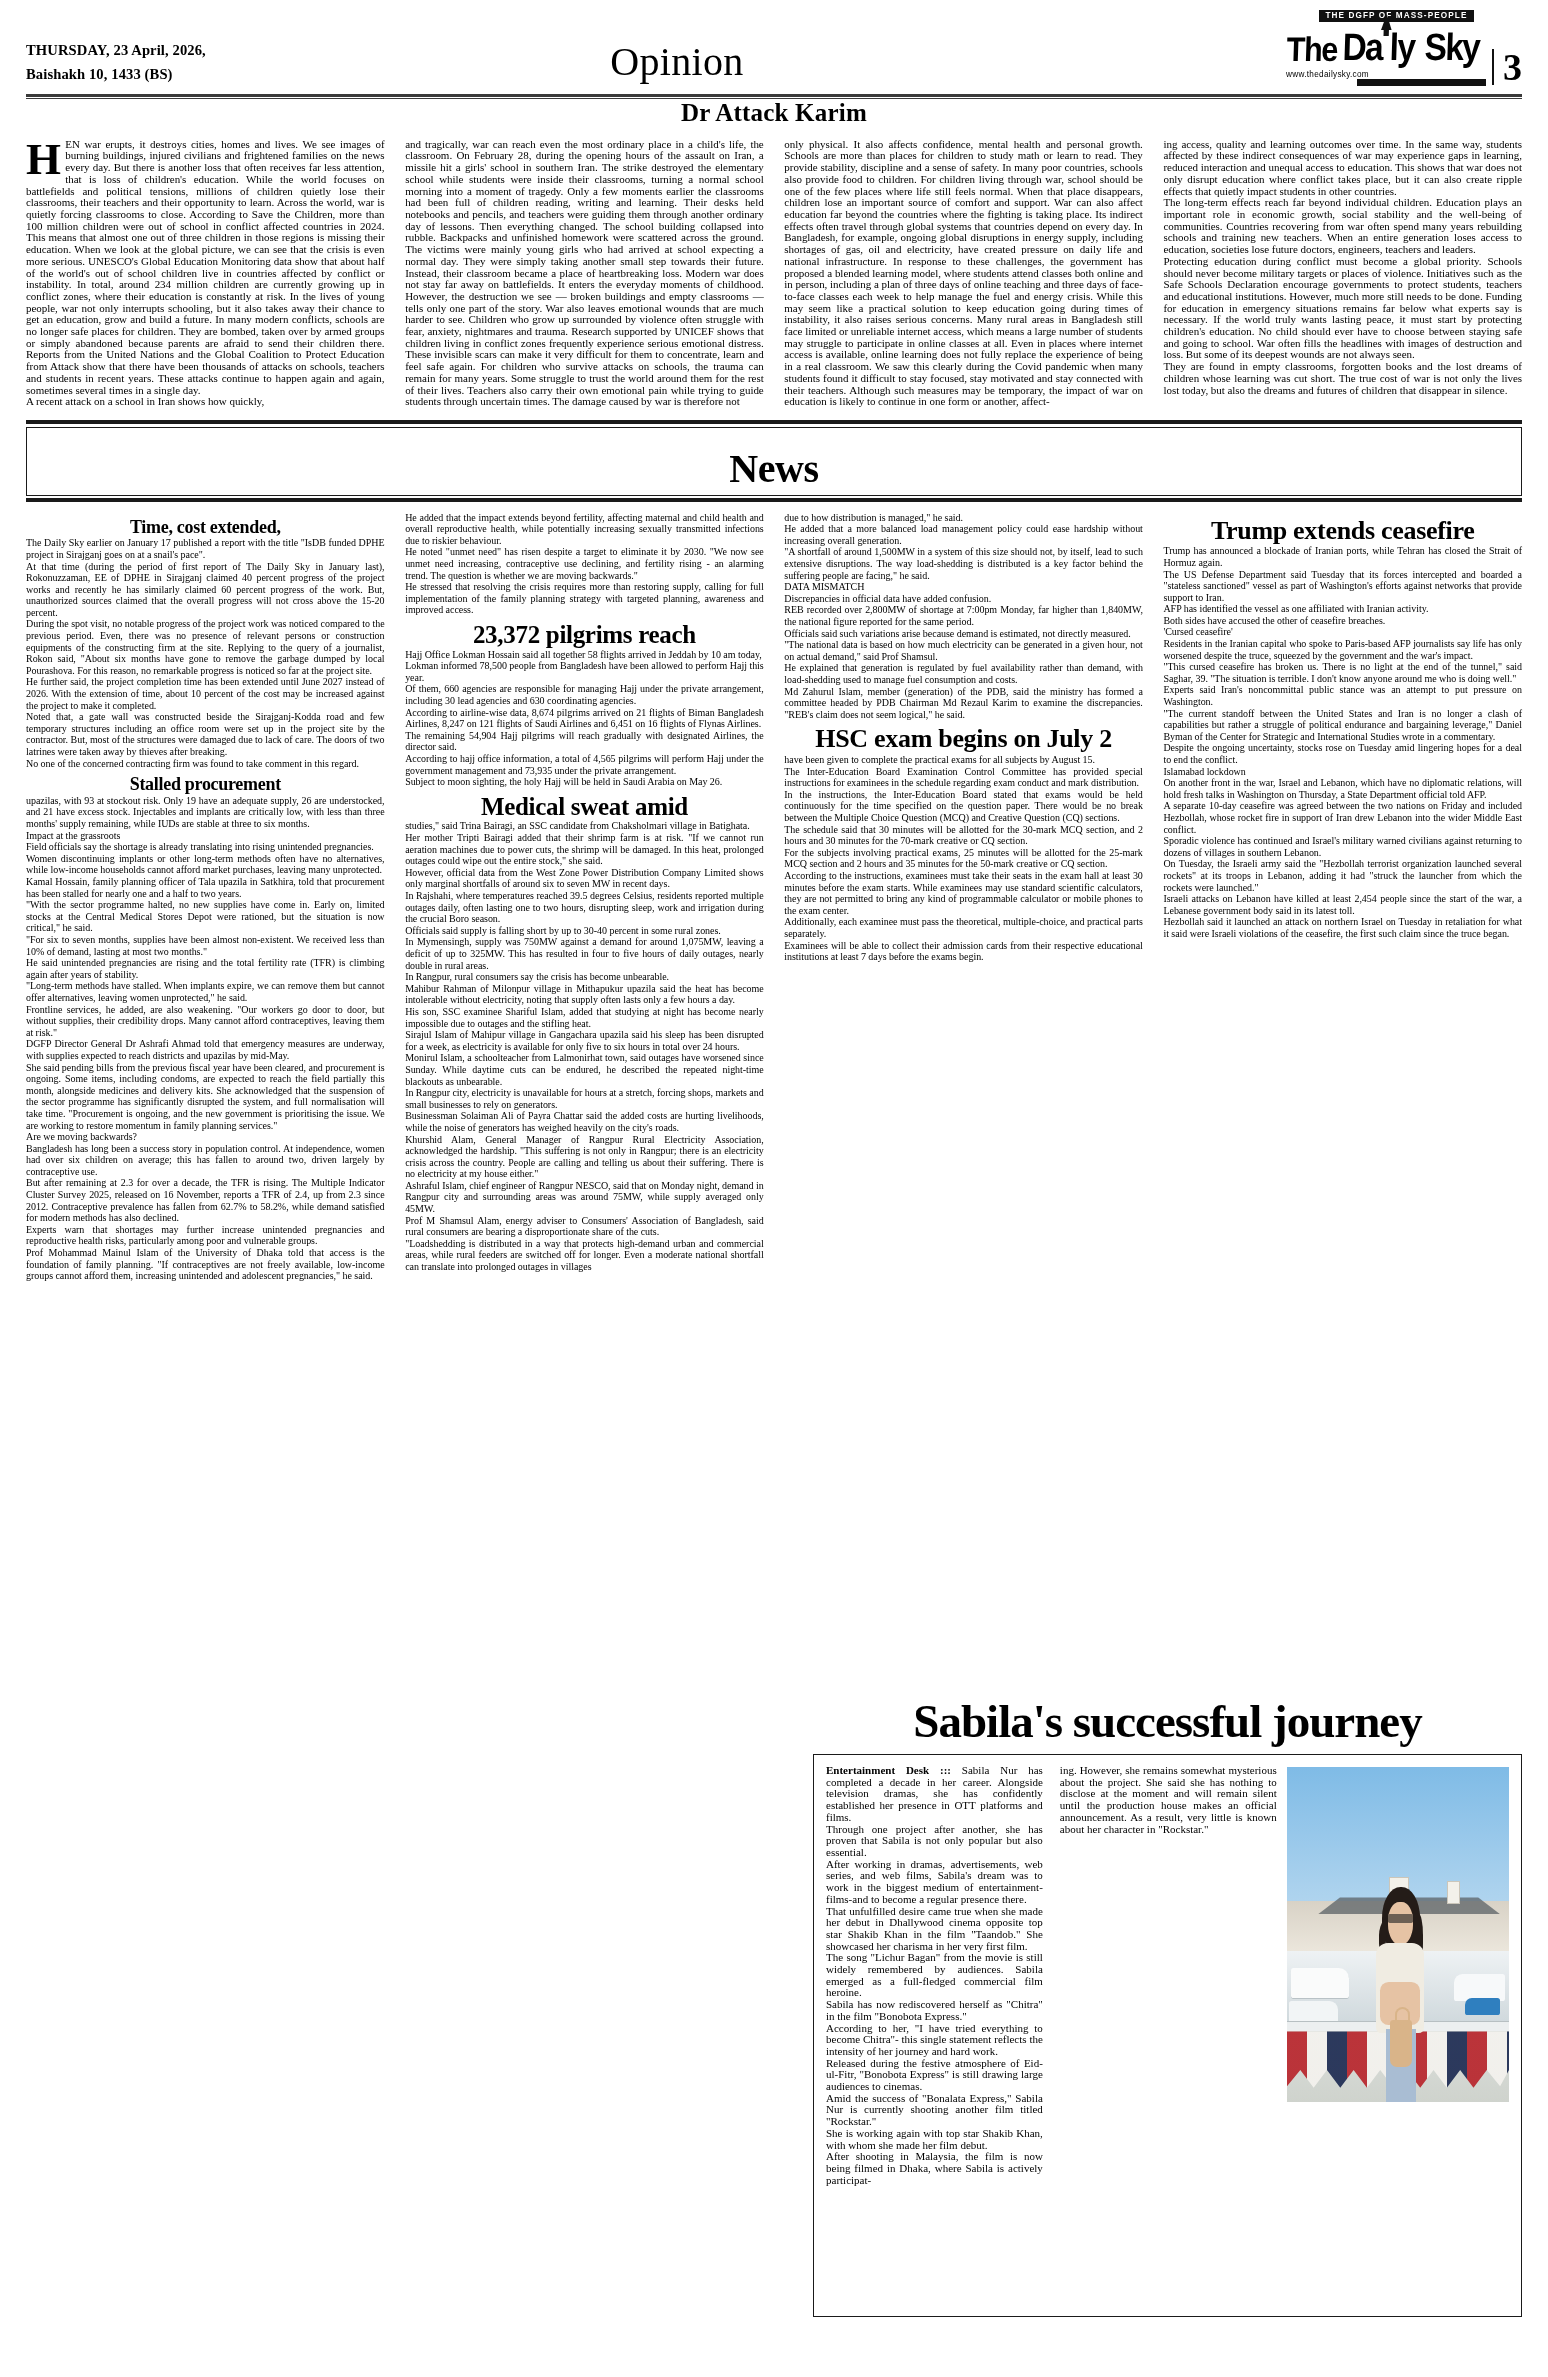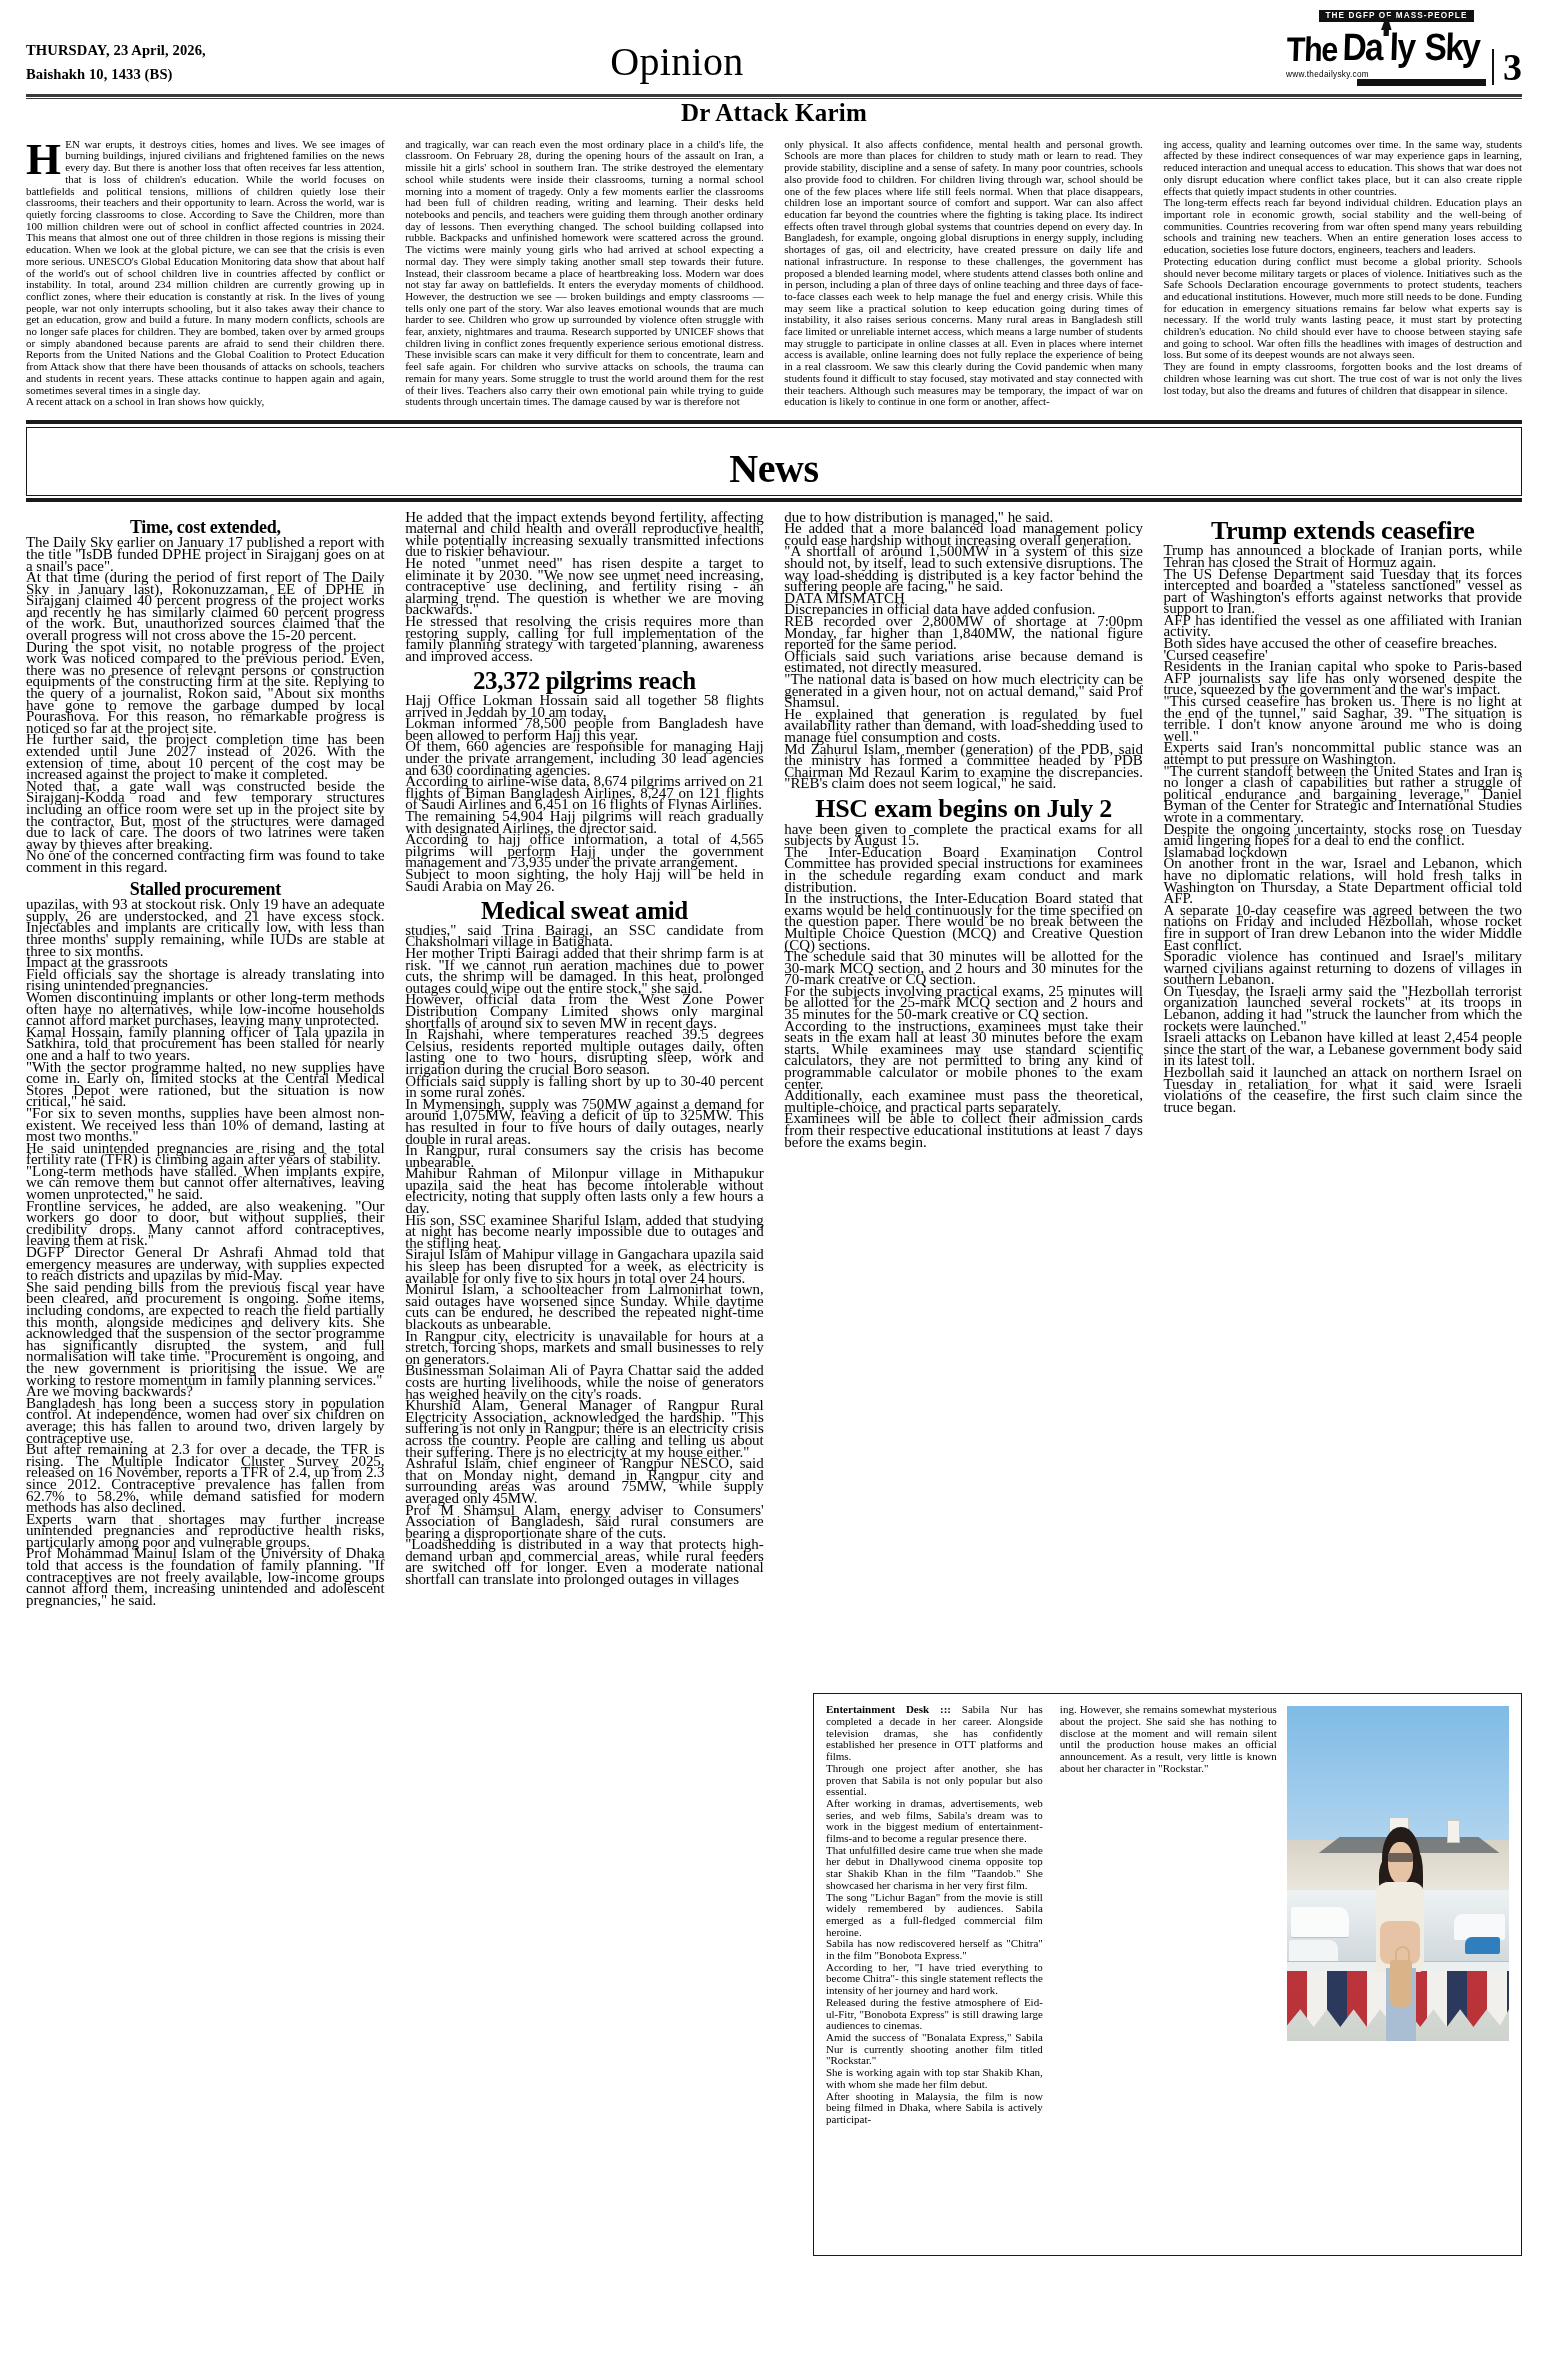--- a/index.html
+++ b/index.html
@@ -59,21 +59,21 @@
     margin-top:12px;
     border-top:4.3px solid #1a1a1a; border-bottom:4.3px solid #1a1a1a;
     padding:2.6px 0;
   }
   .news-banner-inner { border:0.9px solid #1a1a1a; padding:21px 0 6px 0; text-align:center; }
   .news-word { font-size:40px; font-weight:700; letter-spacing:-0.4px; line-height:1; }
 
   
   .cols4n { display:grid; grid-template-columns:repeat(4, 1fr); column-gap:20.6px; margin-top:9.5px; }
   .ncol { position:relative; }
-  .ncol p { margin:0; font-size:15px; line-height:11.6px; text-align:justify; hyphens:auto; -webkit-hyphens:auto; letter-spacing:-0.04px; }
+  .ncol p { margin:0; font-size:10px; line-height:11.6px; text-align:justify; hyphens:auto; -webkit-hyphens:auto; letter-spacing:-0.04px; }
   .nhead {
     font-family:"Liberation Serif", serif; font-weight:700; text-align:center;
     font-size:25px; line-height:1.0; margin:6px 0 1.7px 0; letter-spacing:-0.3px; white-space:nowrap;
   }
   .nhead.sm { font-size:18px; }
   .nhead.lg { font-size:26px; }
 
   
   .sabila {
     position:absolute; left:813px; right:26px; top:1693px; bottom:12px;
@@ -204,20 +204,21 @@
     </div>
 
     <div class="ncol">
       <div class="nhead lg">Trump extends ceasefire</div>
       <p>Trump has announced a blockade of Iranian ports, while Tehran has closed the Strait of Hormuz again.<span style="display: block;">The US Defense Department said Tuesday that its forces intercepted and boarded a "stateless sanctioned" vessel as part of Washington's efforts against networks that provide support to Iran.</span><span style="display: block;">AFP has identified the vessel as one affiliated with Iranian activity.</span><span style="display: block;">Both sides have accused the other of ceasefire breaches.</span><span style="display: block;">'Cursed ceasefire'</span><span style="display: block;">Residents in the Iranian capital who spoke to Paris-based AFP journalists say life has only worsened despite the truce, squeezed by the government and the war's impact.</span><span style="display: block;">"This cursed ceasefire has broken us. There is no light at the end of the tunnel," said Saghar, 39. "The situation is terrible. I don't know anyone around me who is doing well."</span><span style="display: block;">Experts said Iran's noncommittal public stance was an attempt to put pressure on Washington.</span><span style="display: block;">"The current standoff between the United States and Iran is no longer a clash of capabilities but rather a struggle of political endurance and bargaining leverage," Daniel Byman of the Center for Strategic and International Studies wrote in a commentary.</span><span style="display: block;">Despite the ongoing uncertainty, stocks rose on Tuesday amid lingering hopes for a deal to end the conflict.</span><span style="display: block;">Islamabad lockdown</span><span style="display: block;">On another front in the war, Israel and Lebanon, which have no diplomatic relations, will hold fresh talks in Washington on Thursday, a State Department official told AFP.</span><span style="display: block;">A separate 10-day ceasefire was agreed between the two nations on Friday and included Hezbollah, whose rocket fire in support of Iran drew Lebanon into the wider Middle East conflict.</span><span style="display: block;">Sporadic violence has continued and Israel's military warned civilians against returning to dozens of villages in southern Lebanon.</span><span style="display: block;">On Tuesday, the Israeli army said the "Hezbollah terrorist organization launched several rockets" at its troops in Lebanon, adding it had "struck the launcher from which the rockets were launched."</span><span style="display: block;">Israeli attacks on Lebanon have killed at least 2,454 people since the start of the war, a Lebanese government body said in its latest toll.</span><span style="display: block;">Hezbollah said it launched an attack on northern Israel on Tuesday in retaliation for what it said were Israeli violations of the ceasefire, the first such claim since the truce began.</span></p>
     </div>
 
   </div>
 
   <div class="sabila">
+    <div class="sab-title">Sabila's successful journey</div>
     <div class="sab-body">
 
       <div class="photo">
         <div class="ph-sky"></div>
         <div class="ph-bldg"></div>
         <div class="ph-roof"></div>
         <div class="ph-tower"></div>
         <div class="ph-tower2"></div>
         <div class="ph-boats"></div>
         <div class="ph-b1"></div>

